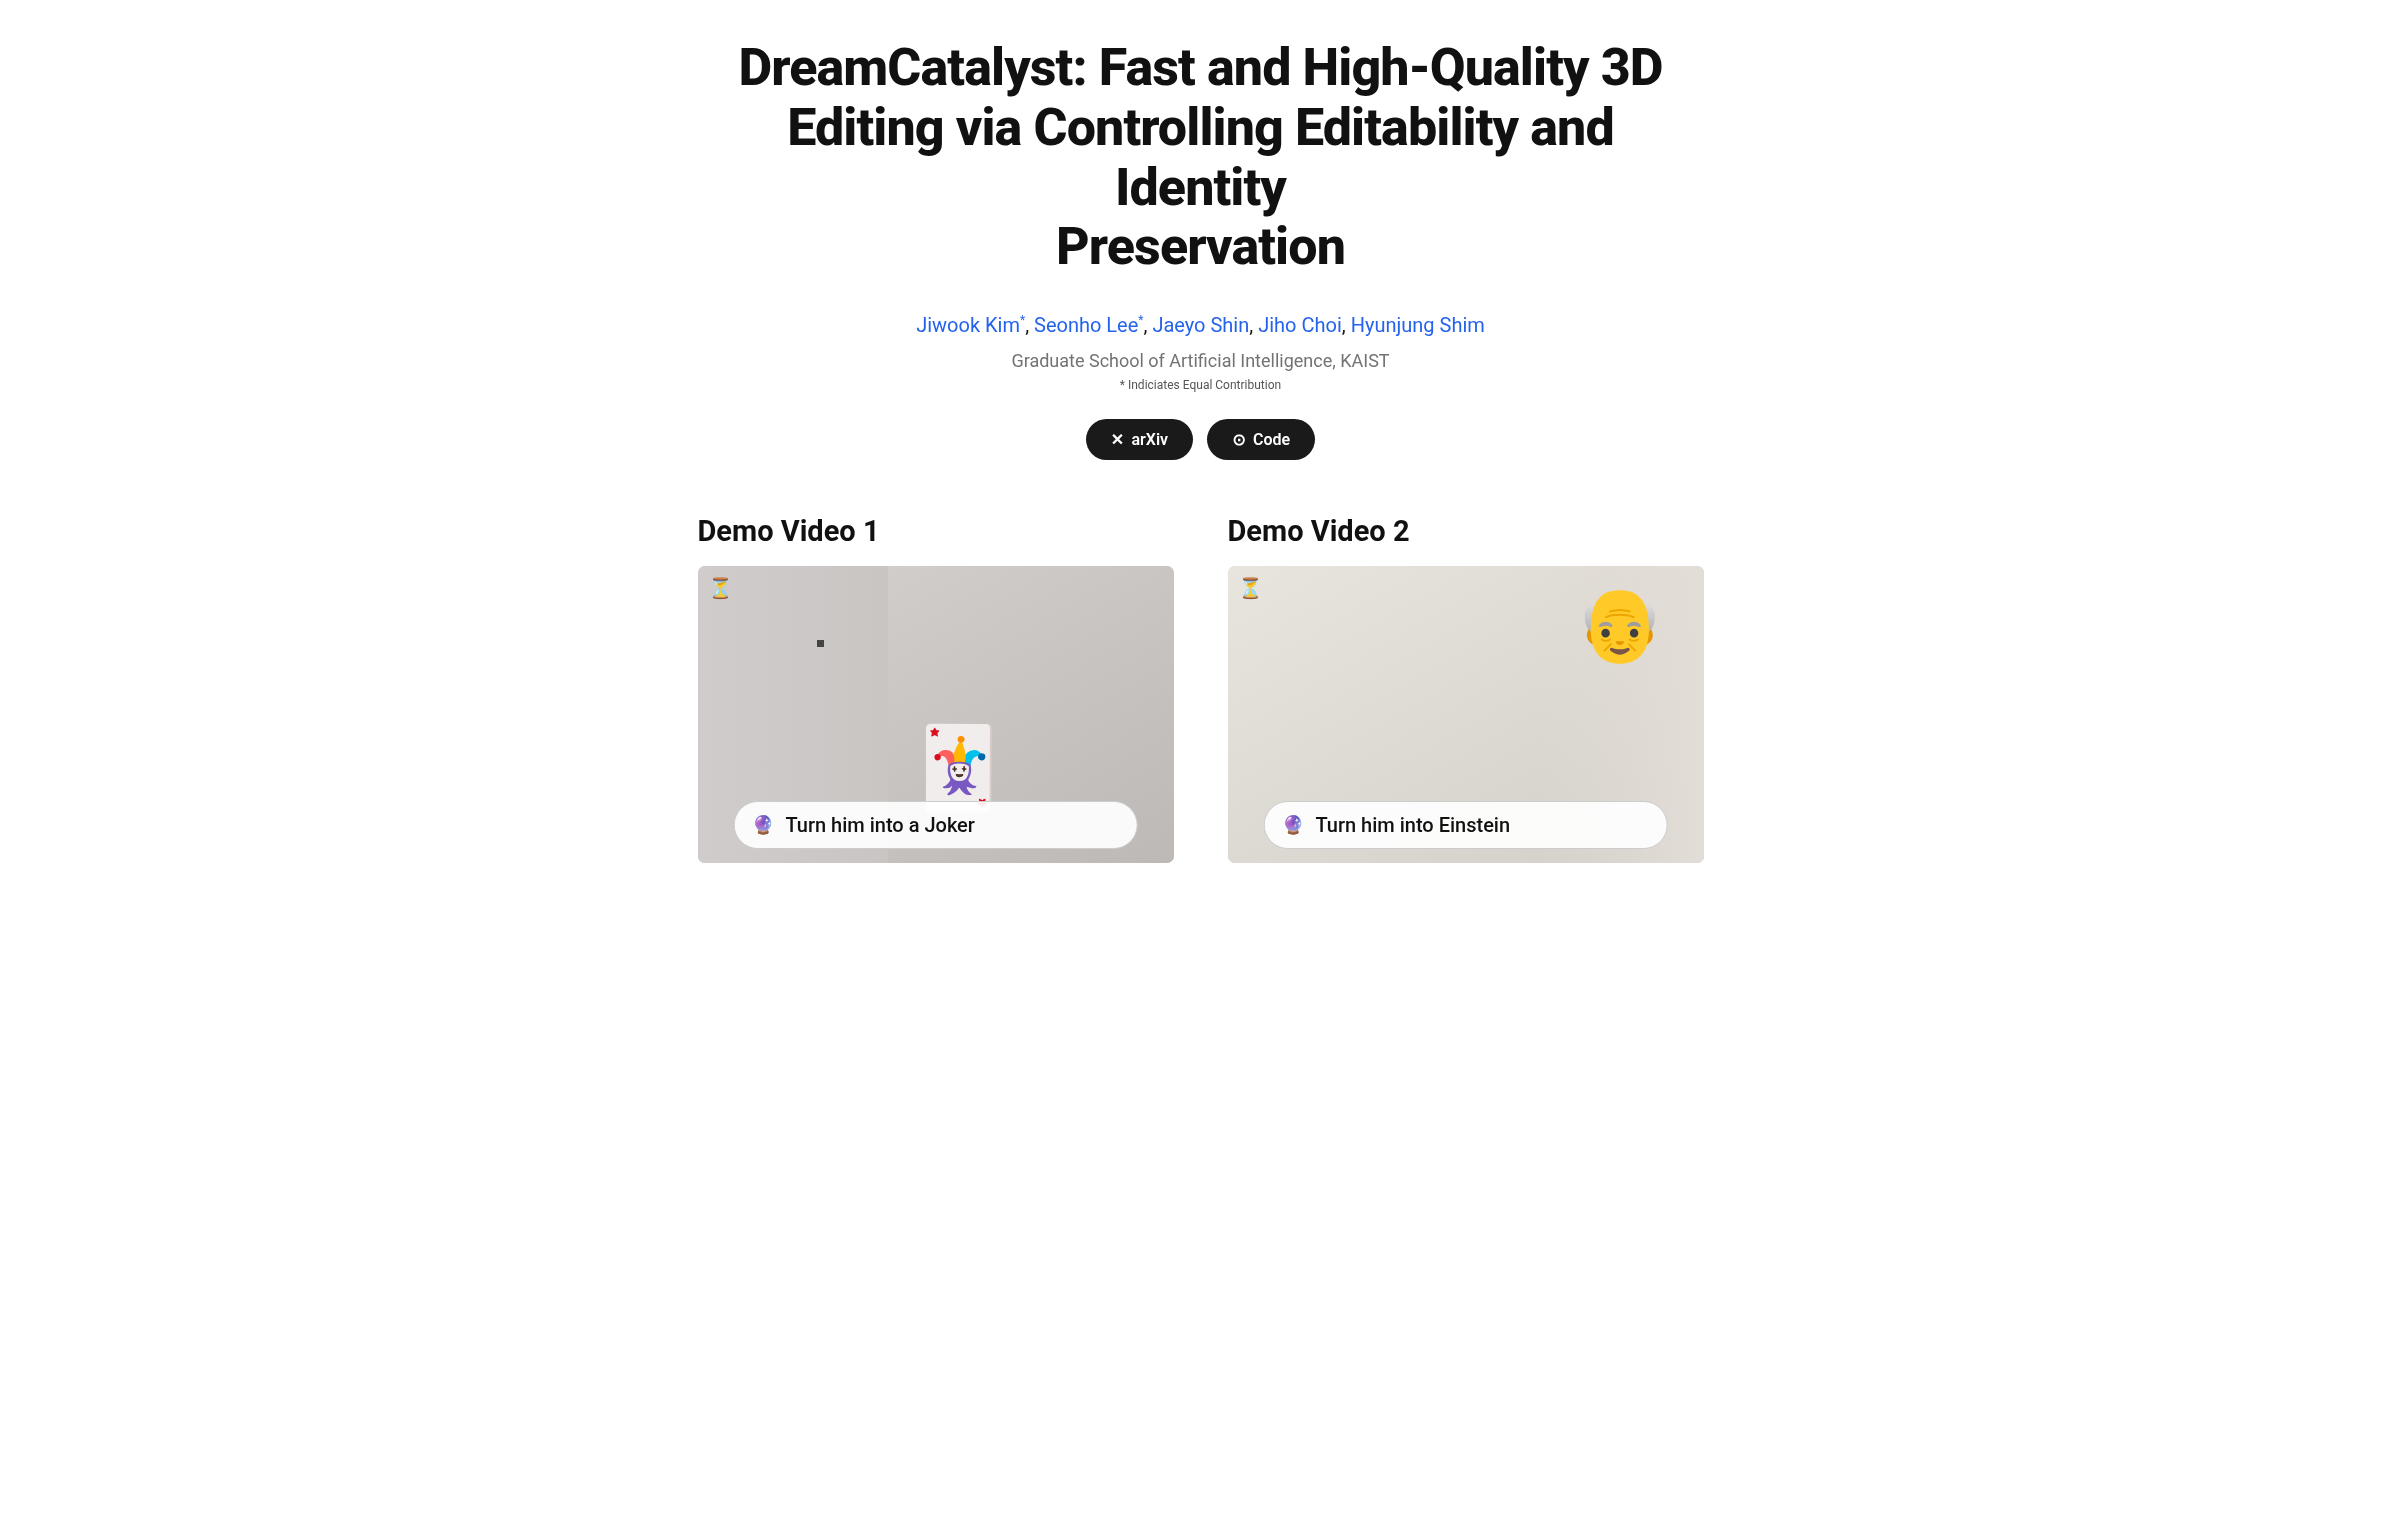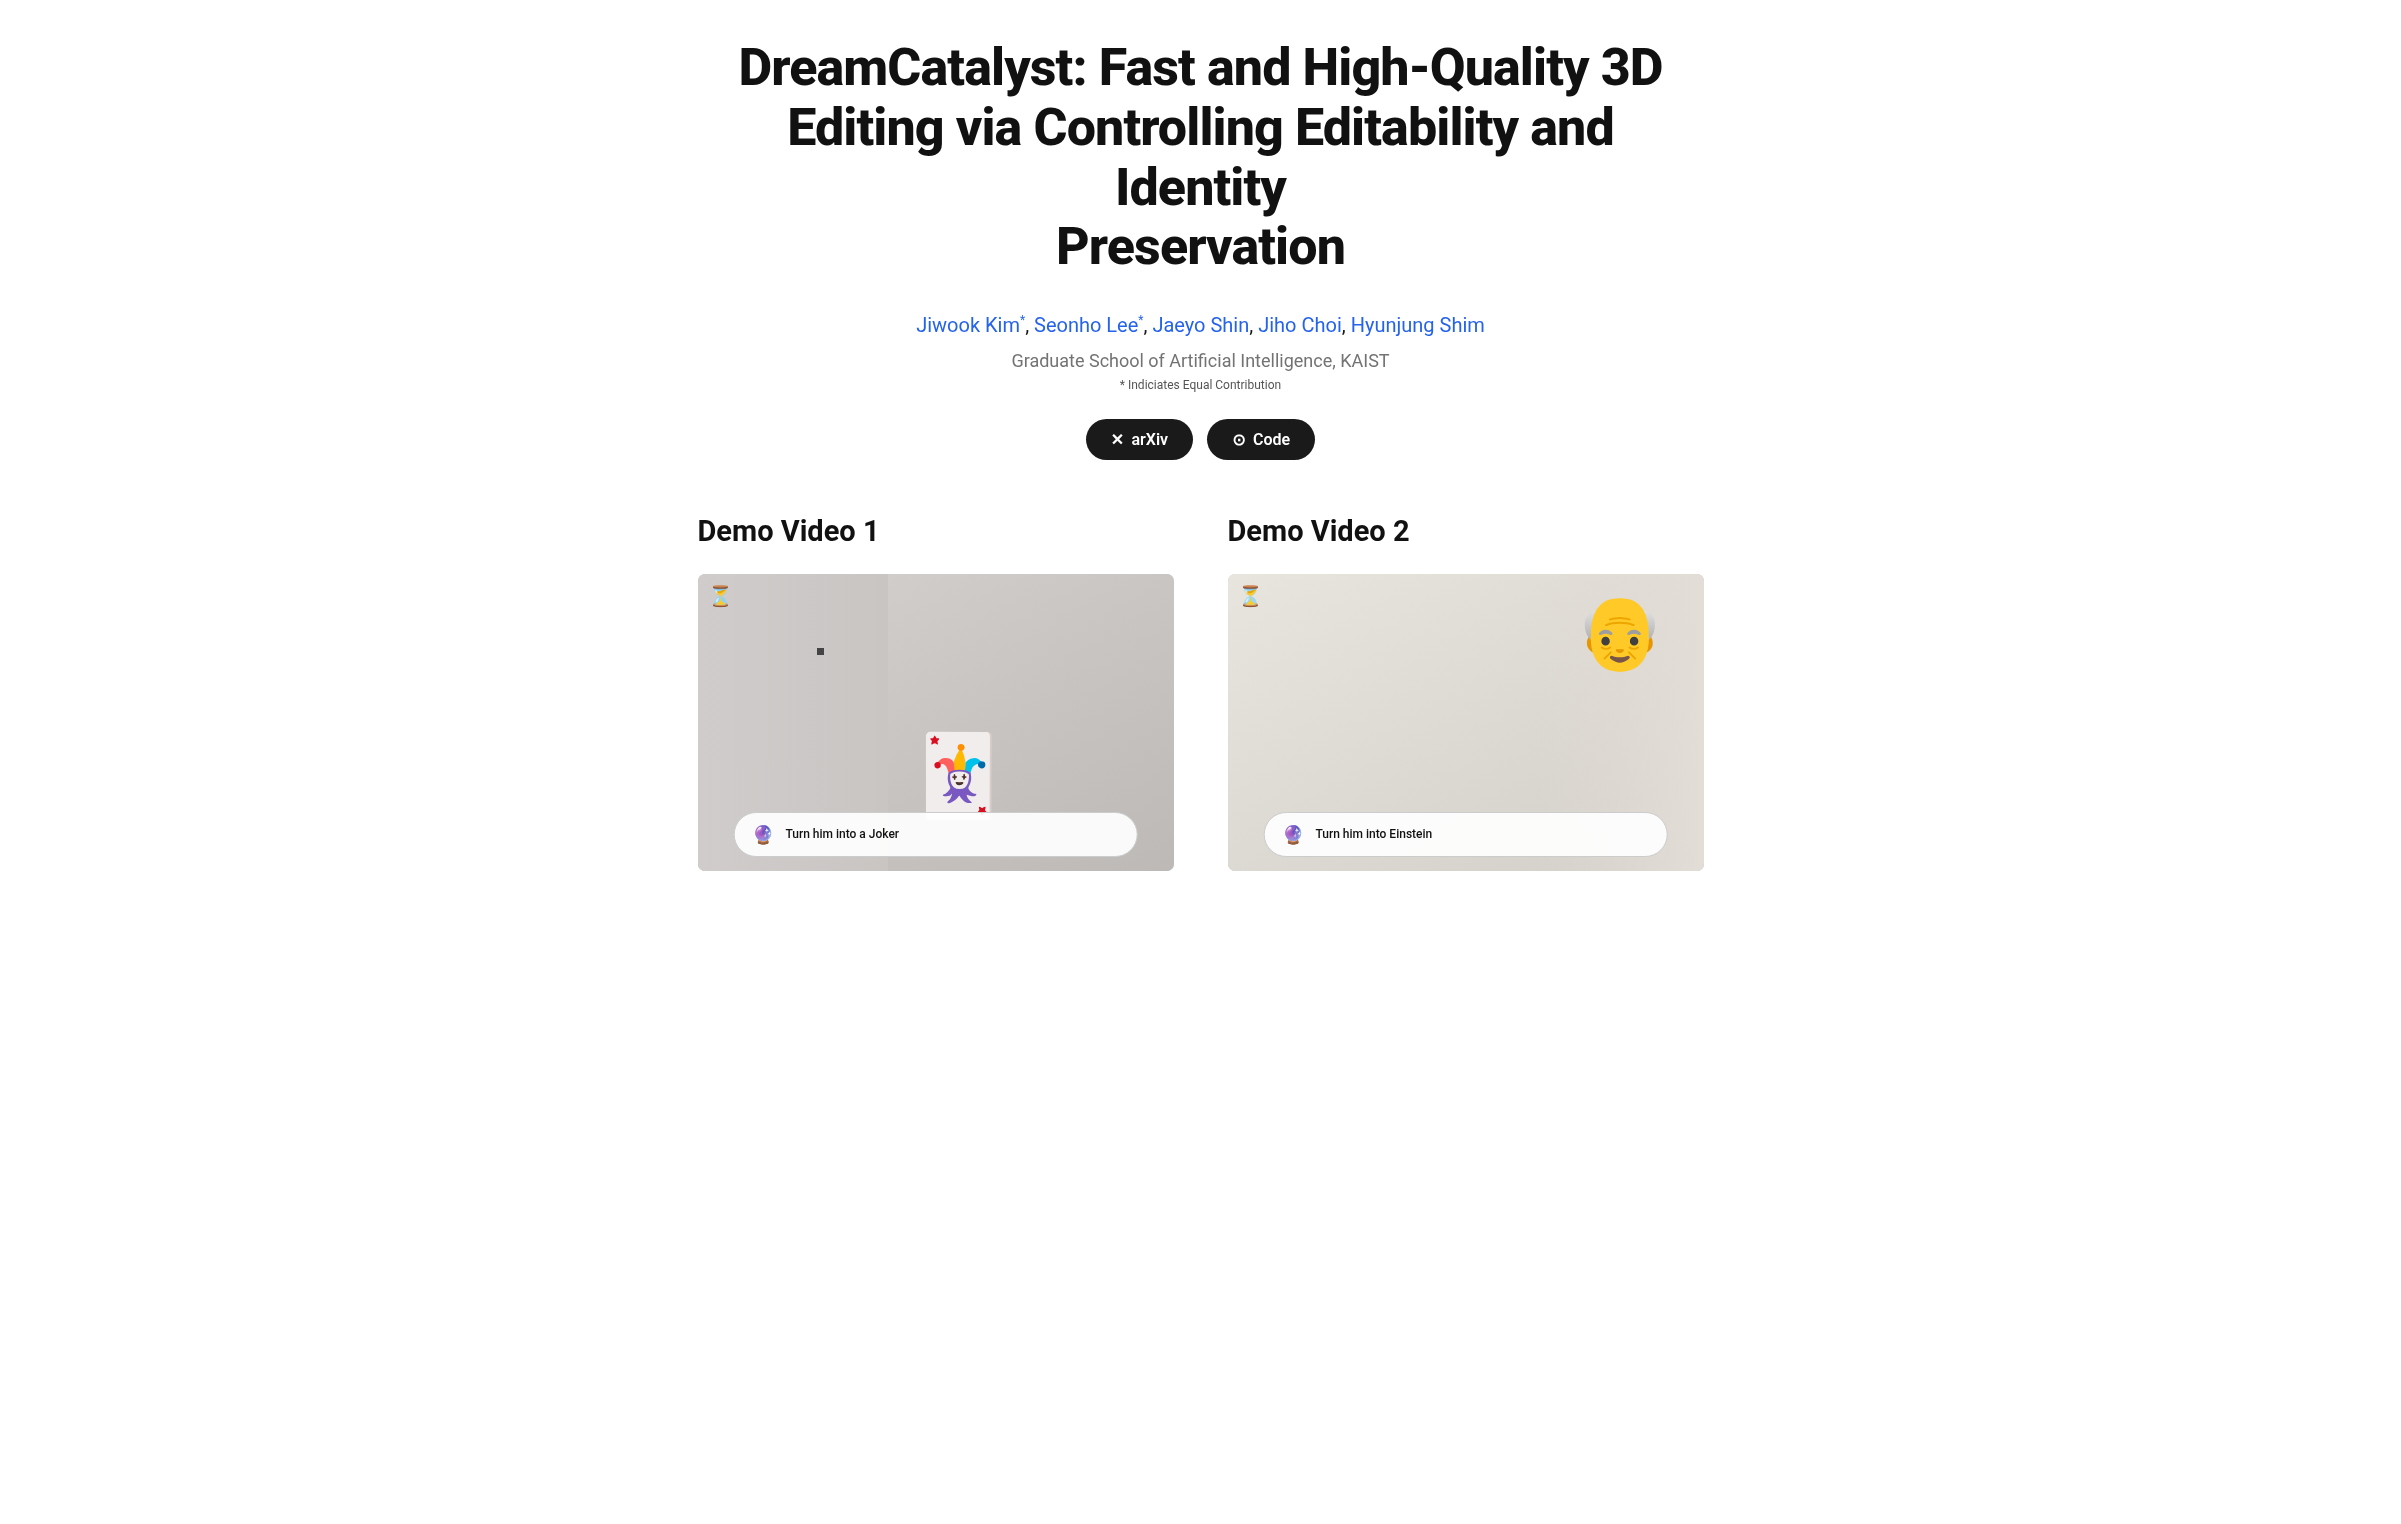--- a/index.html
+++ b/index.html
@@ -96,21 +96,20 @@
     .demos-section {
       display: grid;
       grid-template-columns: 1fr 1fr;
       gap: 54px;
       margin-top: 36px;
     }
 
     .demo-block {
       display: flex;
       flex-direction: column;
-      gap: 8px;
     }
 
     .demo-title {
       font-size: 29px;
       font-weight: 700;
       color: #111111;
       margin-bottom: 18px;
     }
 
     .demo-video-container {
@@ -139,21 +138,21 @@
       color: #111111;
       font-weight: 500;
     }
 
     .caption-icon {
       font-size: 18px;
       flex-shrink: 0;
     }
 
     .caption-text {
-      font-size: 12px;
+      font-size: 20px;
       font-weight: 500;
       color: #111111;
       text-align: right;
     }
 
     sup {
       font-size: 0.6em;
     }
   </style>
 </head>

